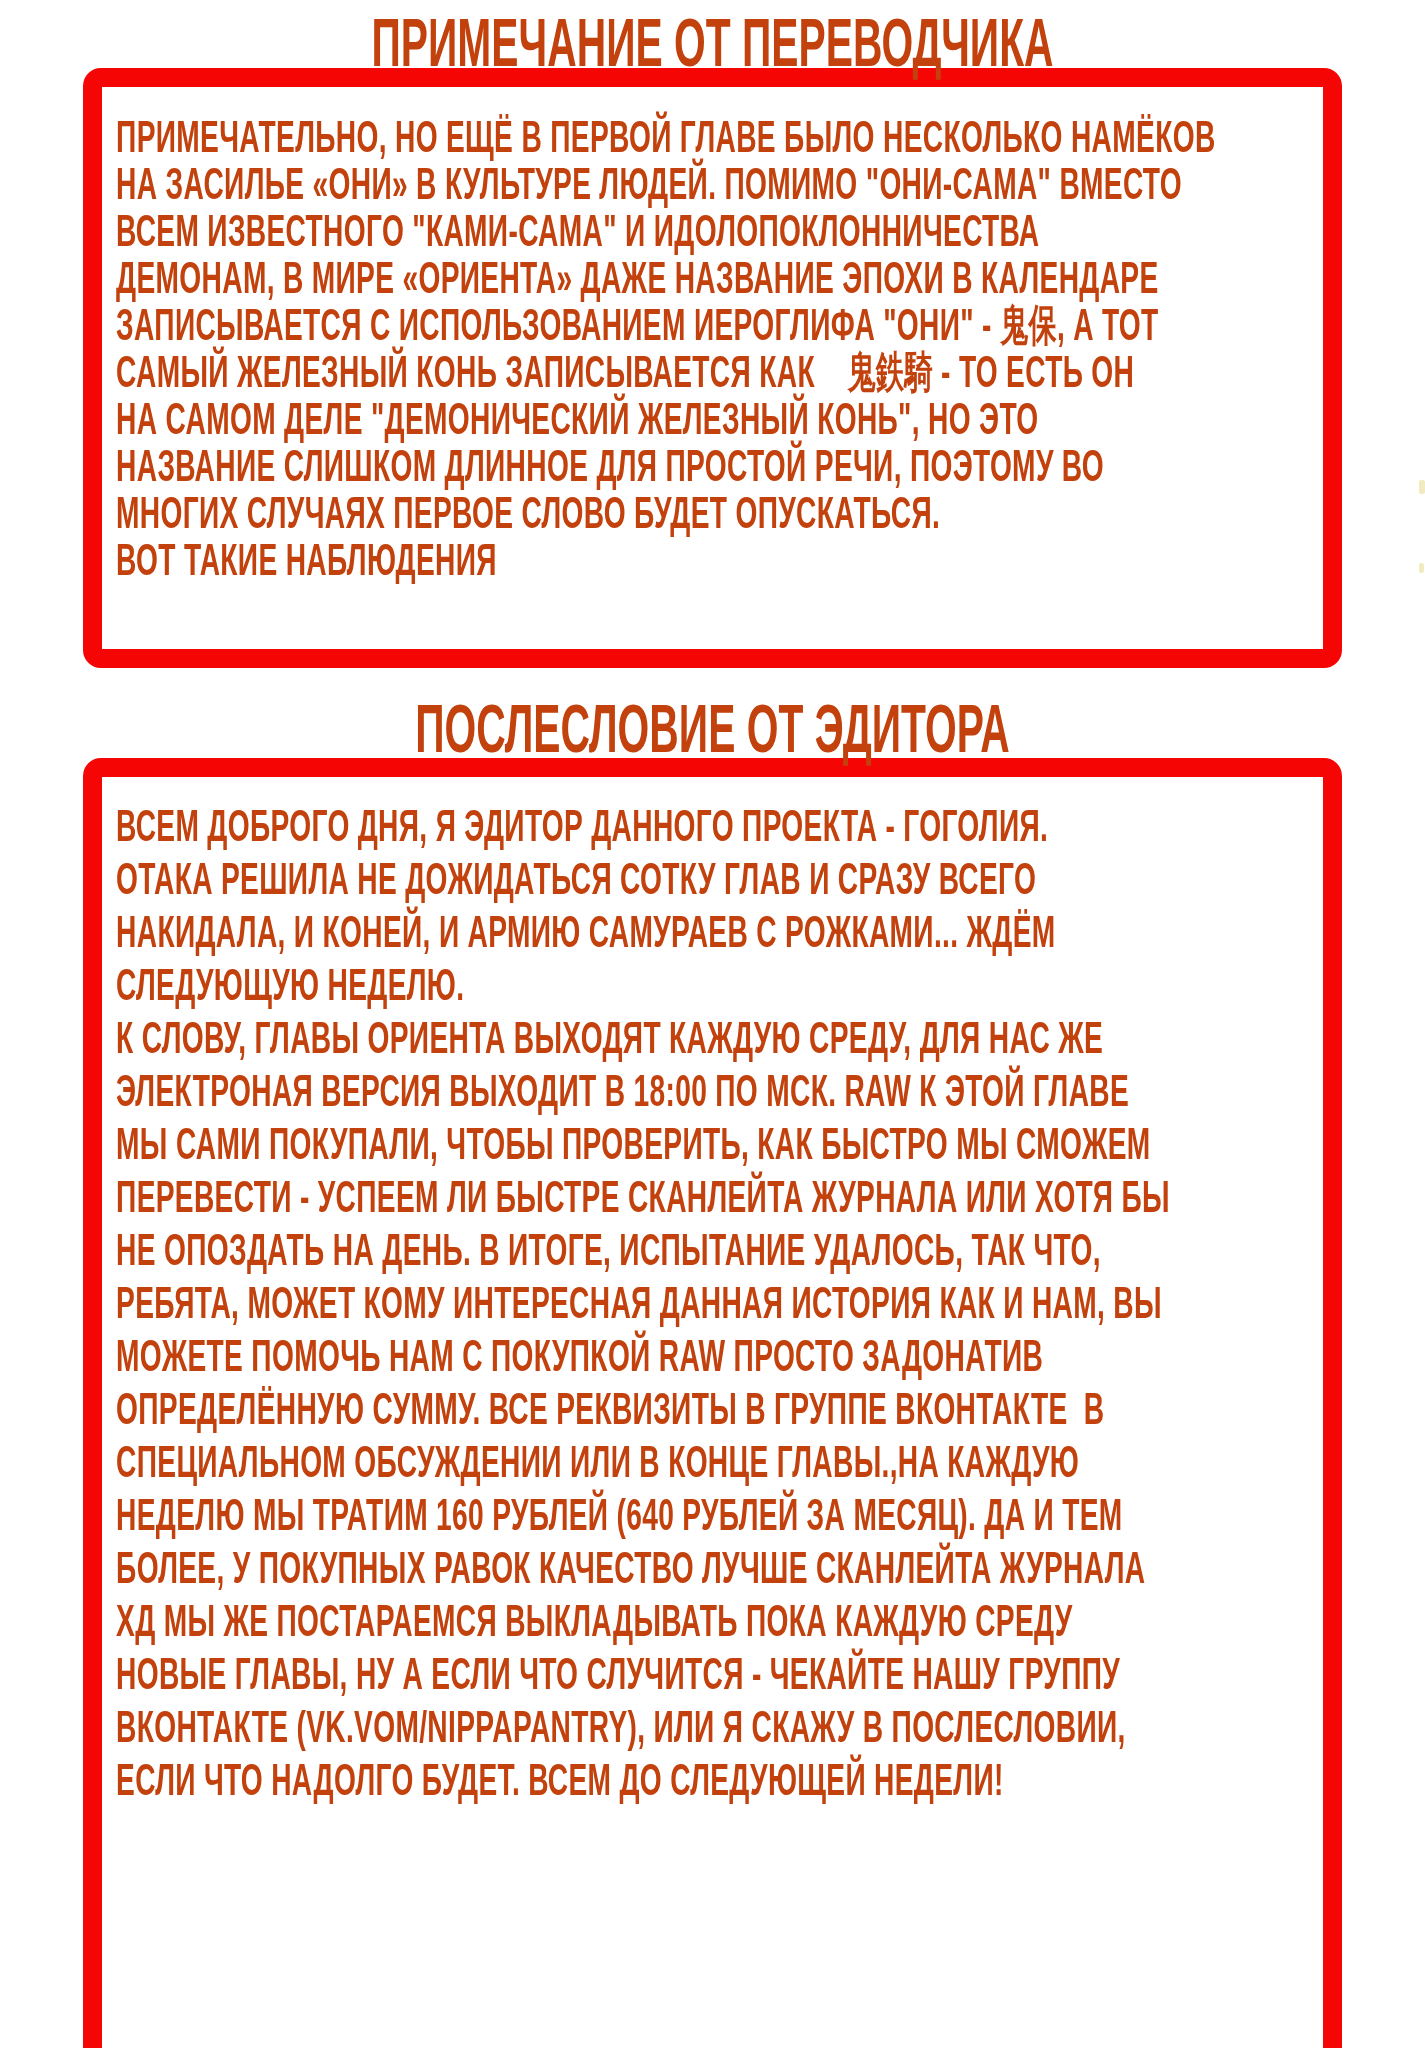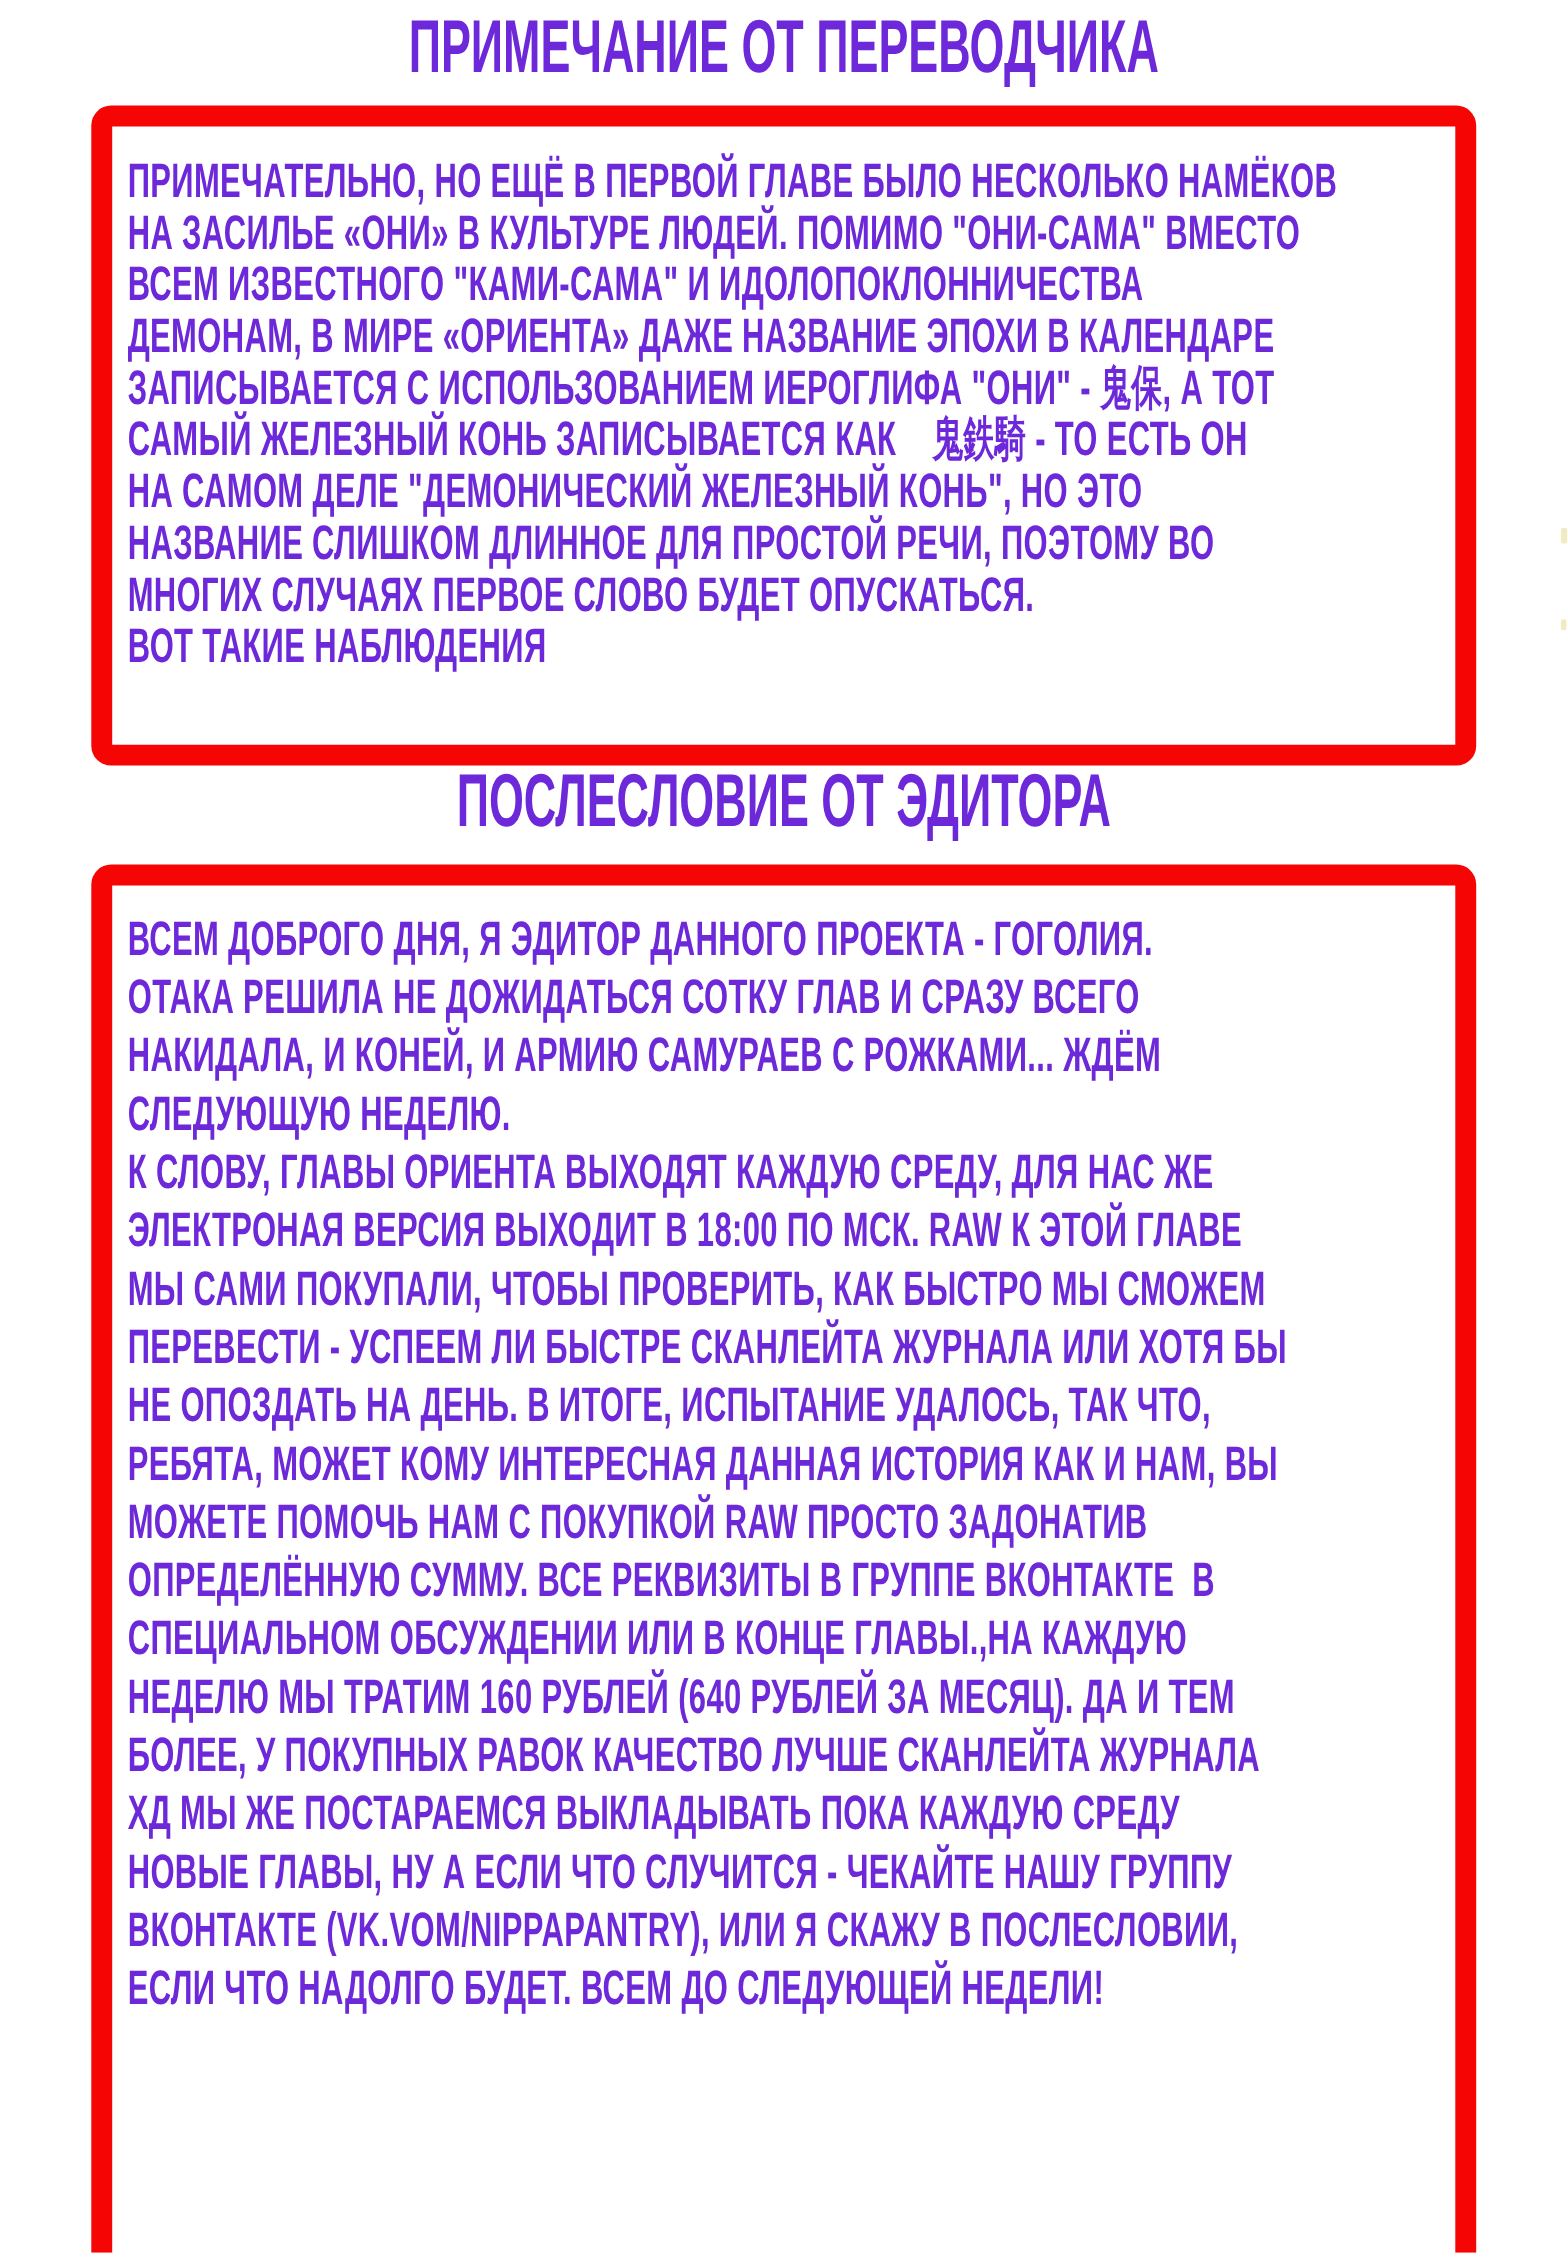--- a/index.html
+++ b/index.html
@@ -8,21 +8,21 @@
     background: #ffffff;
   }
   .page {
     position: relative;
     width: 1425px;
     height: 2048px;
     background: #ffffff;
     overflow: hidden;
     font-family: "Liberation Sans", sans-serif;
     font-weight: bold;
-    color: #6d28d9;
+    color: #c2410c;
   }
   .section-title {
     position: absolute;
     left: 0;
     width: 100%;
     text-align: center;
     font-size: 68px;
     line-height: 1.0;
     white-space: pre;
     transform: scaleX(0.60);
@@ -34,21 +34,20 @@
   .title-2 { top: 694px; }
   .note-box {
     position: absolute;
     left: 83px;
     width: 1259px;
     box-sizing: border-box;
     border: 19px solid #f60505;
     border-radius: 18px;
     background: #ffffff;
     z-index: 1;
-    margin-top: 28px;
   }
   .box-1 { top: 68px;  height: 600px; }
   .box-2 { top: 758px; height: 1444px; }
   .lines {
     transform: scaleX(0.64);
     transform-origin: left top;
     width: 156%;
   }
   .box-1 .lines { padding: 26px 0 0 22px; }
   .box-2 .lines { padding: 22px 0 0 22px; }

